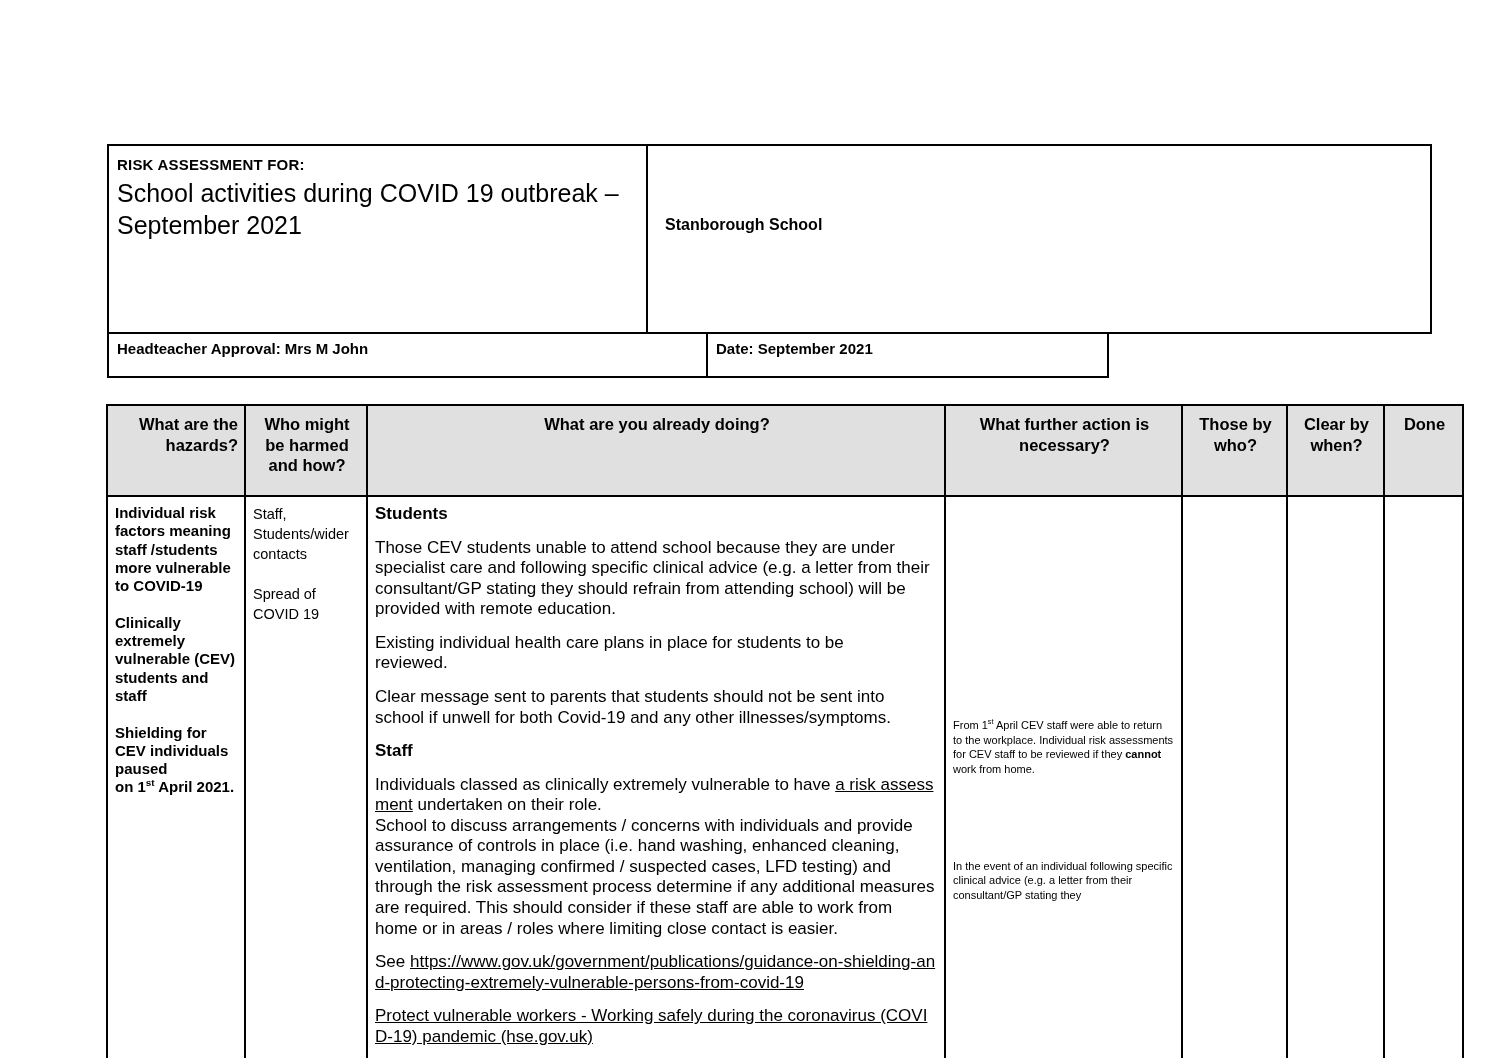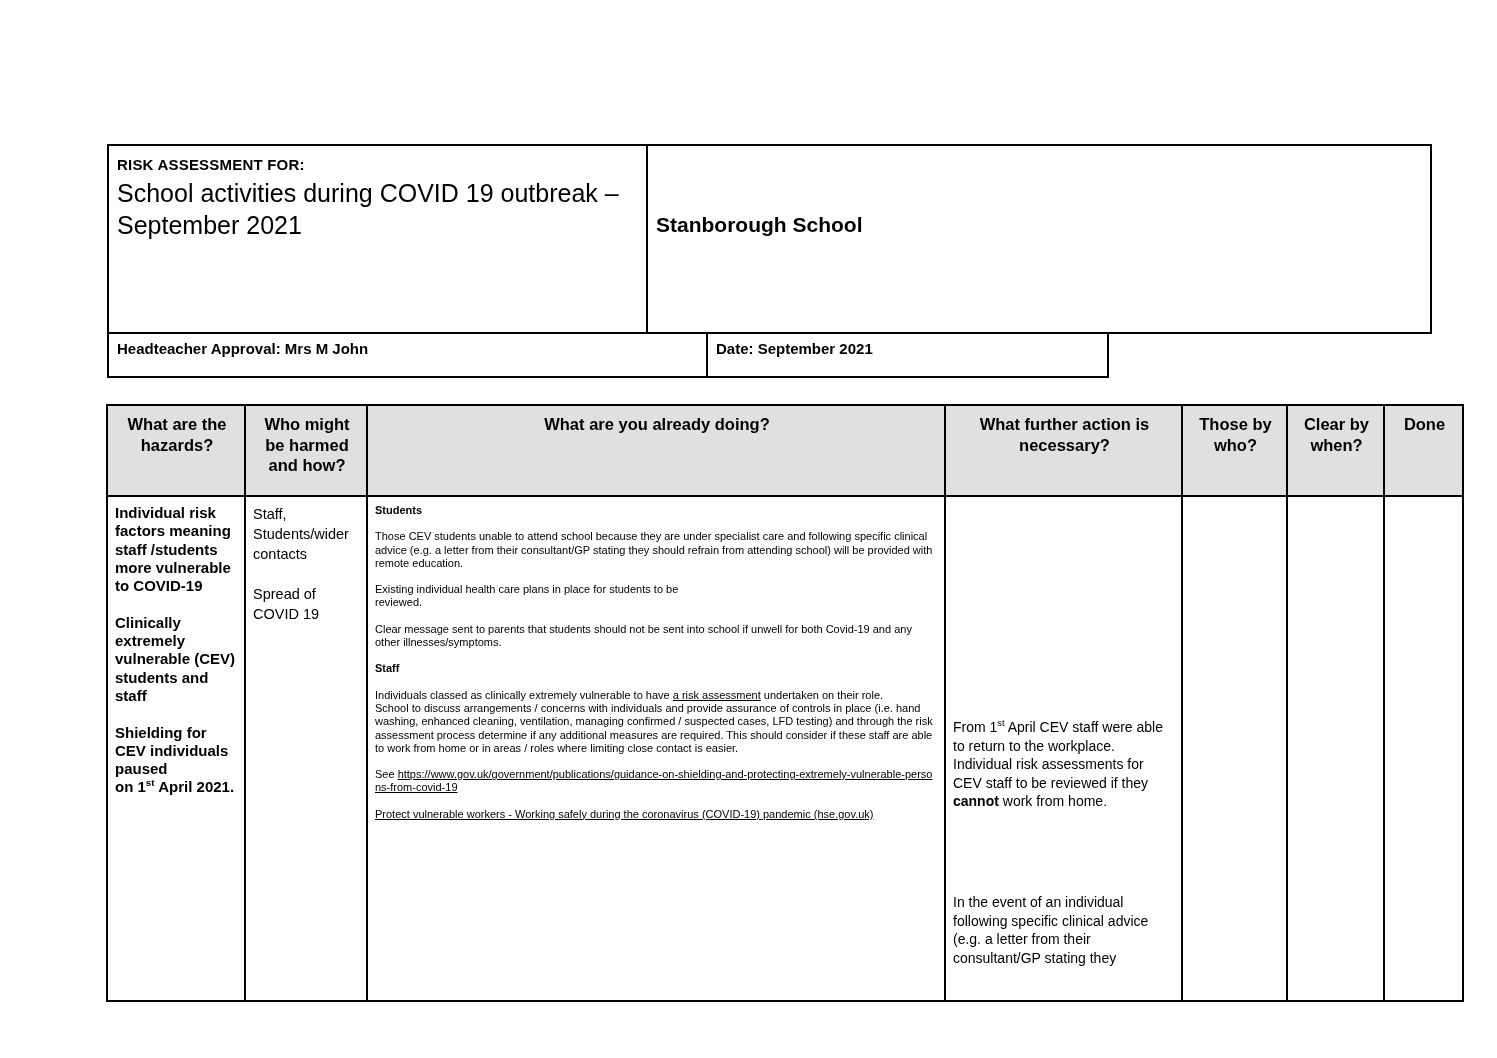--- a/index.html
+++ b/index.html
@@ -60,23 +60,23 @@
     line-height: 1.25;
     margin: 0 0 2px 0;
   }
   .ra-title {
     font-size: 25px;
     font-weight: normal;
     line-height: 1.28;
     margin: 0;
   }
   .school-name {
-    font-size: 21px;
-    font-weight: bold;
-    margin: 0;
+    font-size: 16px;
+    font-weight: bold;
+    margin: 9px;
     position: relative;
     top: -14px;
   }
 
   .header-approval {
     display: flex;
     height: 44px;
     box-sizing: border-box;
   }
   .appr-cell {
@@ -112,21 +112,21 @@
   }
   .risk-table thead th {
     background: #e0e0e0;
     height: 91px;
     font-size: 16.5px;
     font-weight: bold;
     vertical-align: top;
     padding: 8px 6px 0 8px;
     line-height: 1.25;
   }
-  th.th-left { text-align: center; }
+  th.th-left { text-align: right; }
   th.th-center { text-align: center; }
 
   .c1 { width: 138px; }
   .c2 { width: 122px; }
   .c3 { width: 578px; }
   .c4 { width: 237px; }
   .c5 { width: 105px; }
   .c6 { width: 97px; }
   .c7 { width: 79px; }
 
@@ -142,31 +142,31 @@
     line-height: 1.22;
     white-space: pre-line;
   }
   
   .who-text {
     font-size: 14.5px;
     line-height: 1.38;
     white-space: pre-line;
   }
   
-  .doing-col { font-size: 11px; line-height: 1.21; }
+  .doing-col { font-size: 17px; line-height: 1.21; }
   .doing-col p { margin: 0 0 13px 0; }
   .doing-col p.tight { margin-bottom: 0; }
   .sub-head { font-weight: bold; margin: 0; }
   a.doclink {
     color: #000000;
     text-decoration: underline;
     word-break: break-all;
   }
   .further-col {
-    font-size: 14px;
+    font-size: 11px;
     line-height: 1.33;
   }
   .further-col .blk-1 { margin-top: 214px; }
   .further-col .blk-2 { margin-top: 82px; }
   .further-col b { font-weight: bold; }
 
   sup { font-size: 0.66em; vertical-align: super; line-height: 0; }
 </style>
 </head>
 <body>

